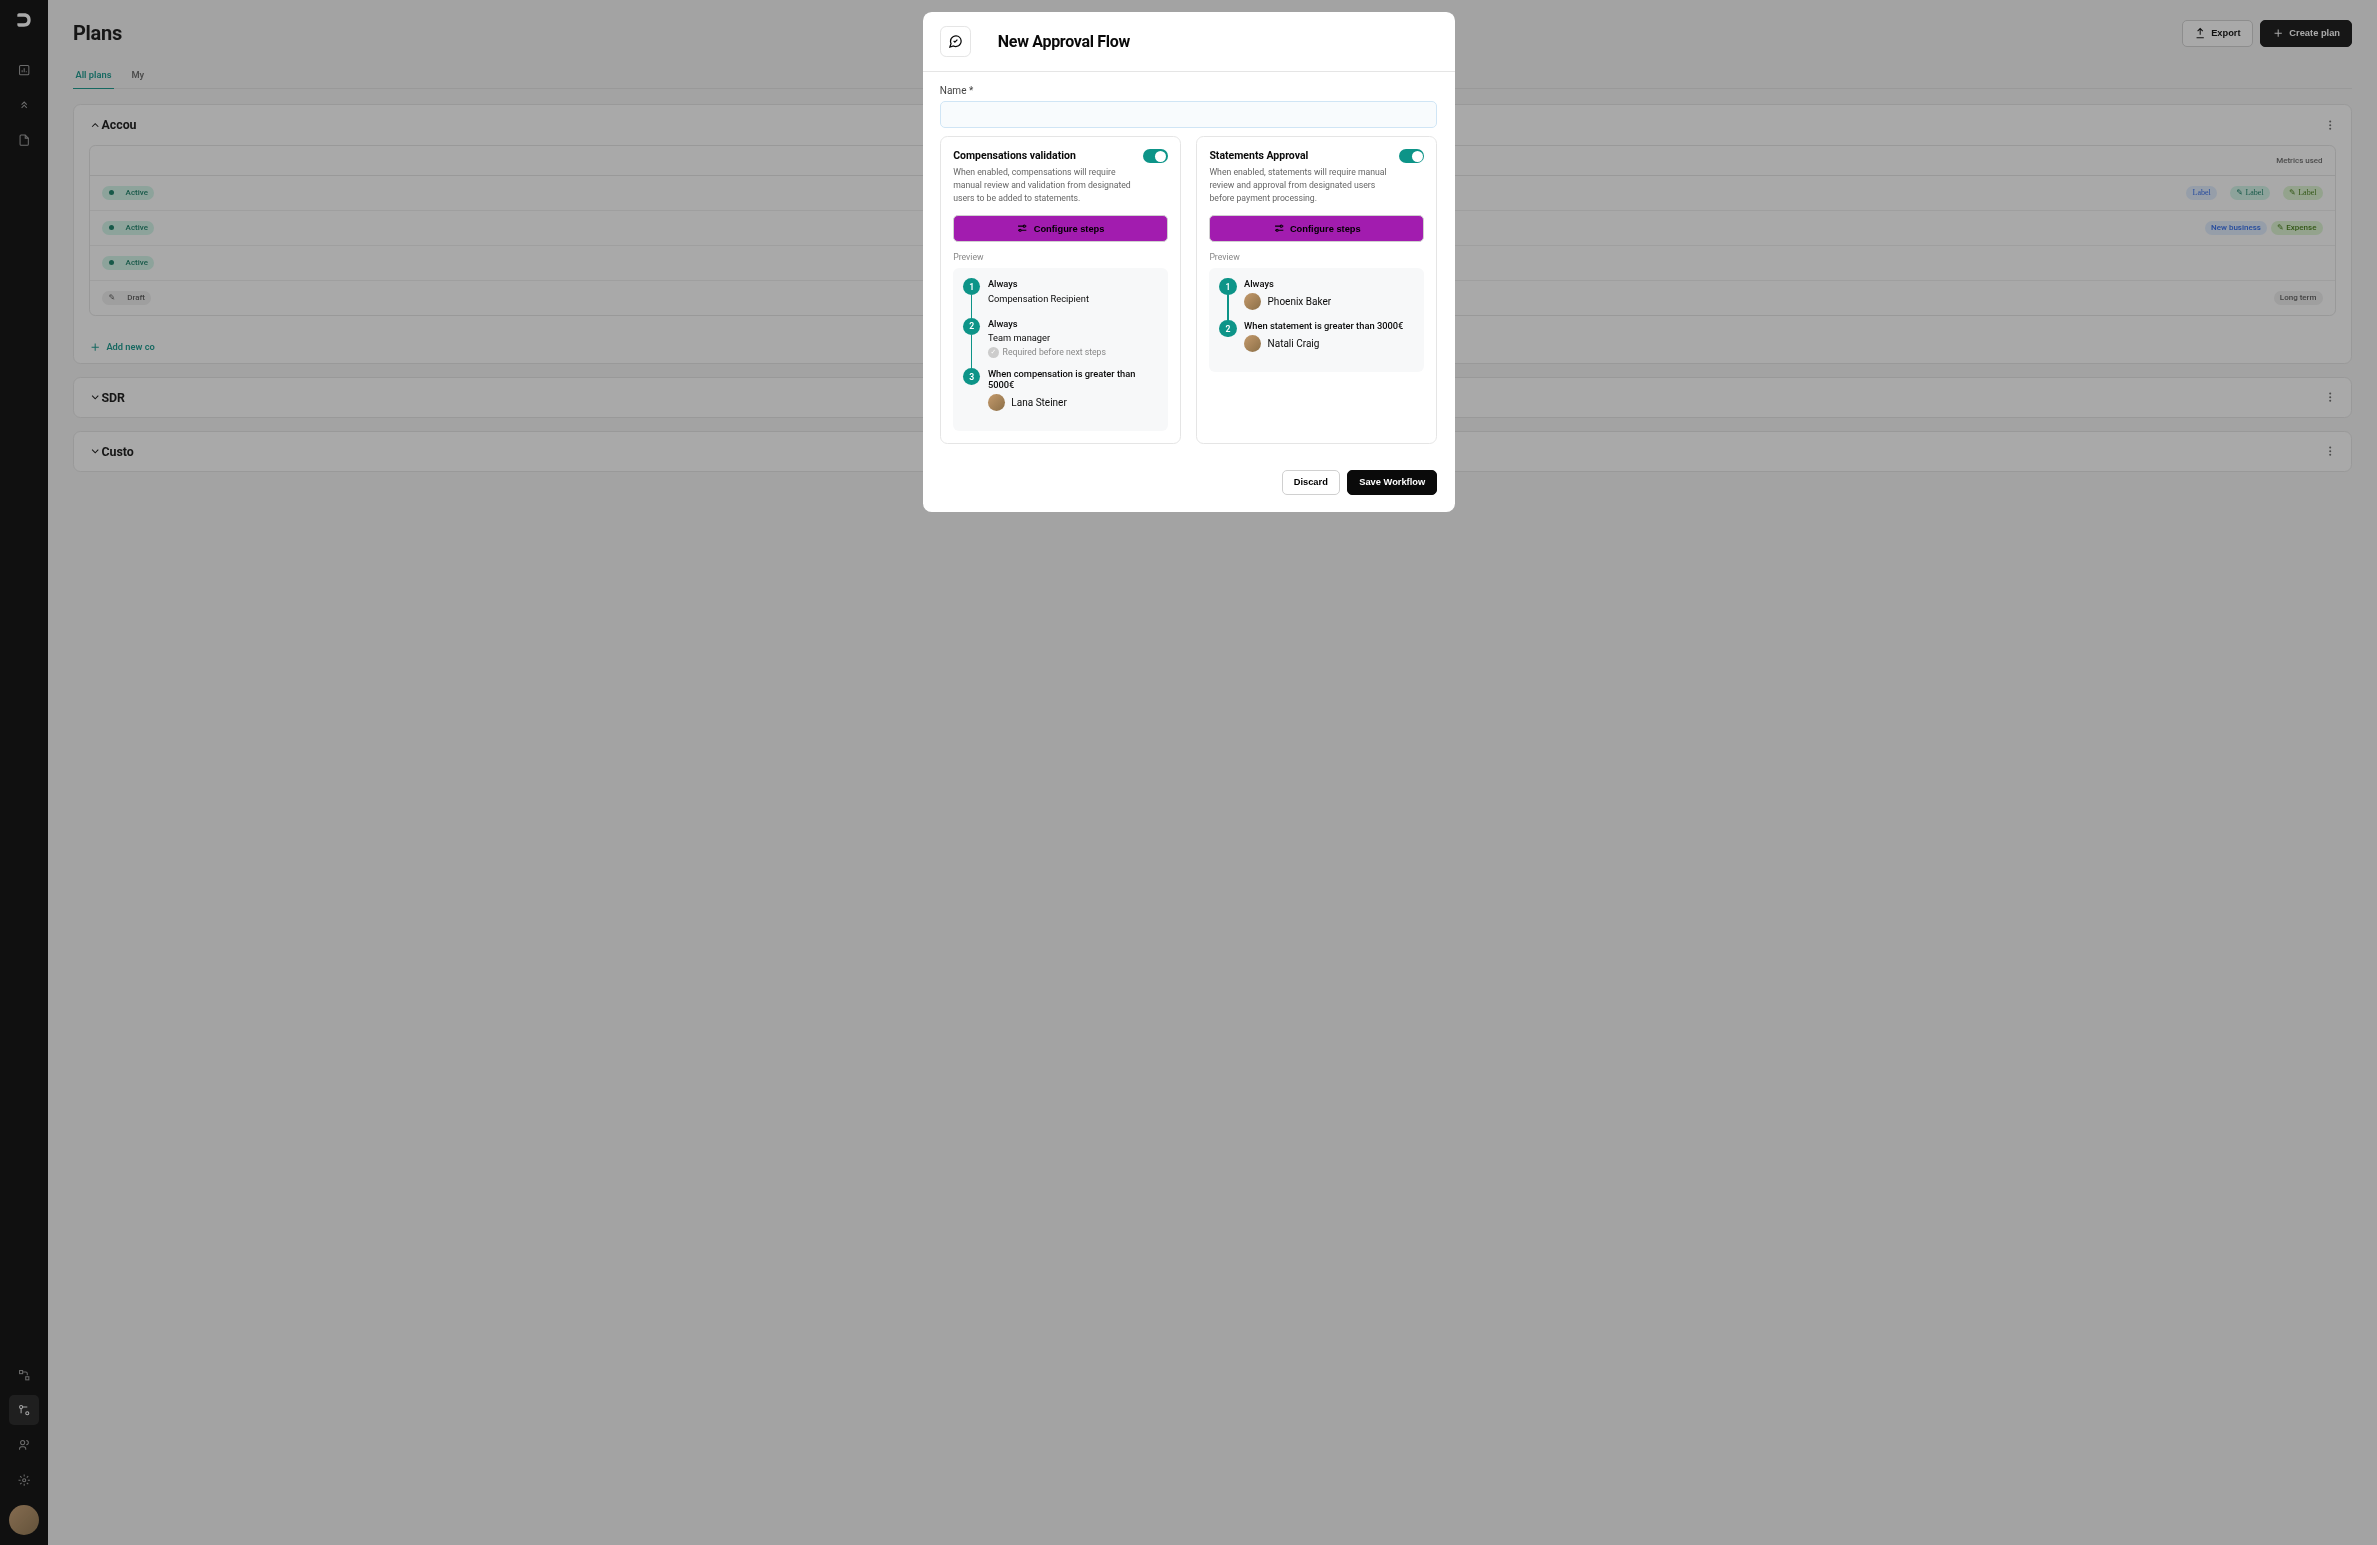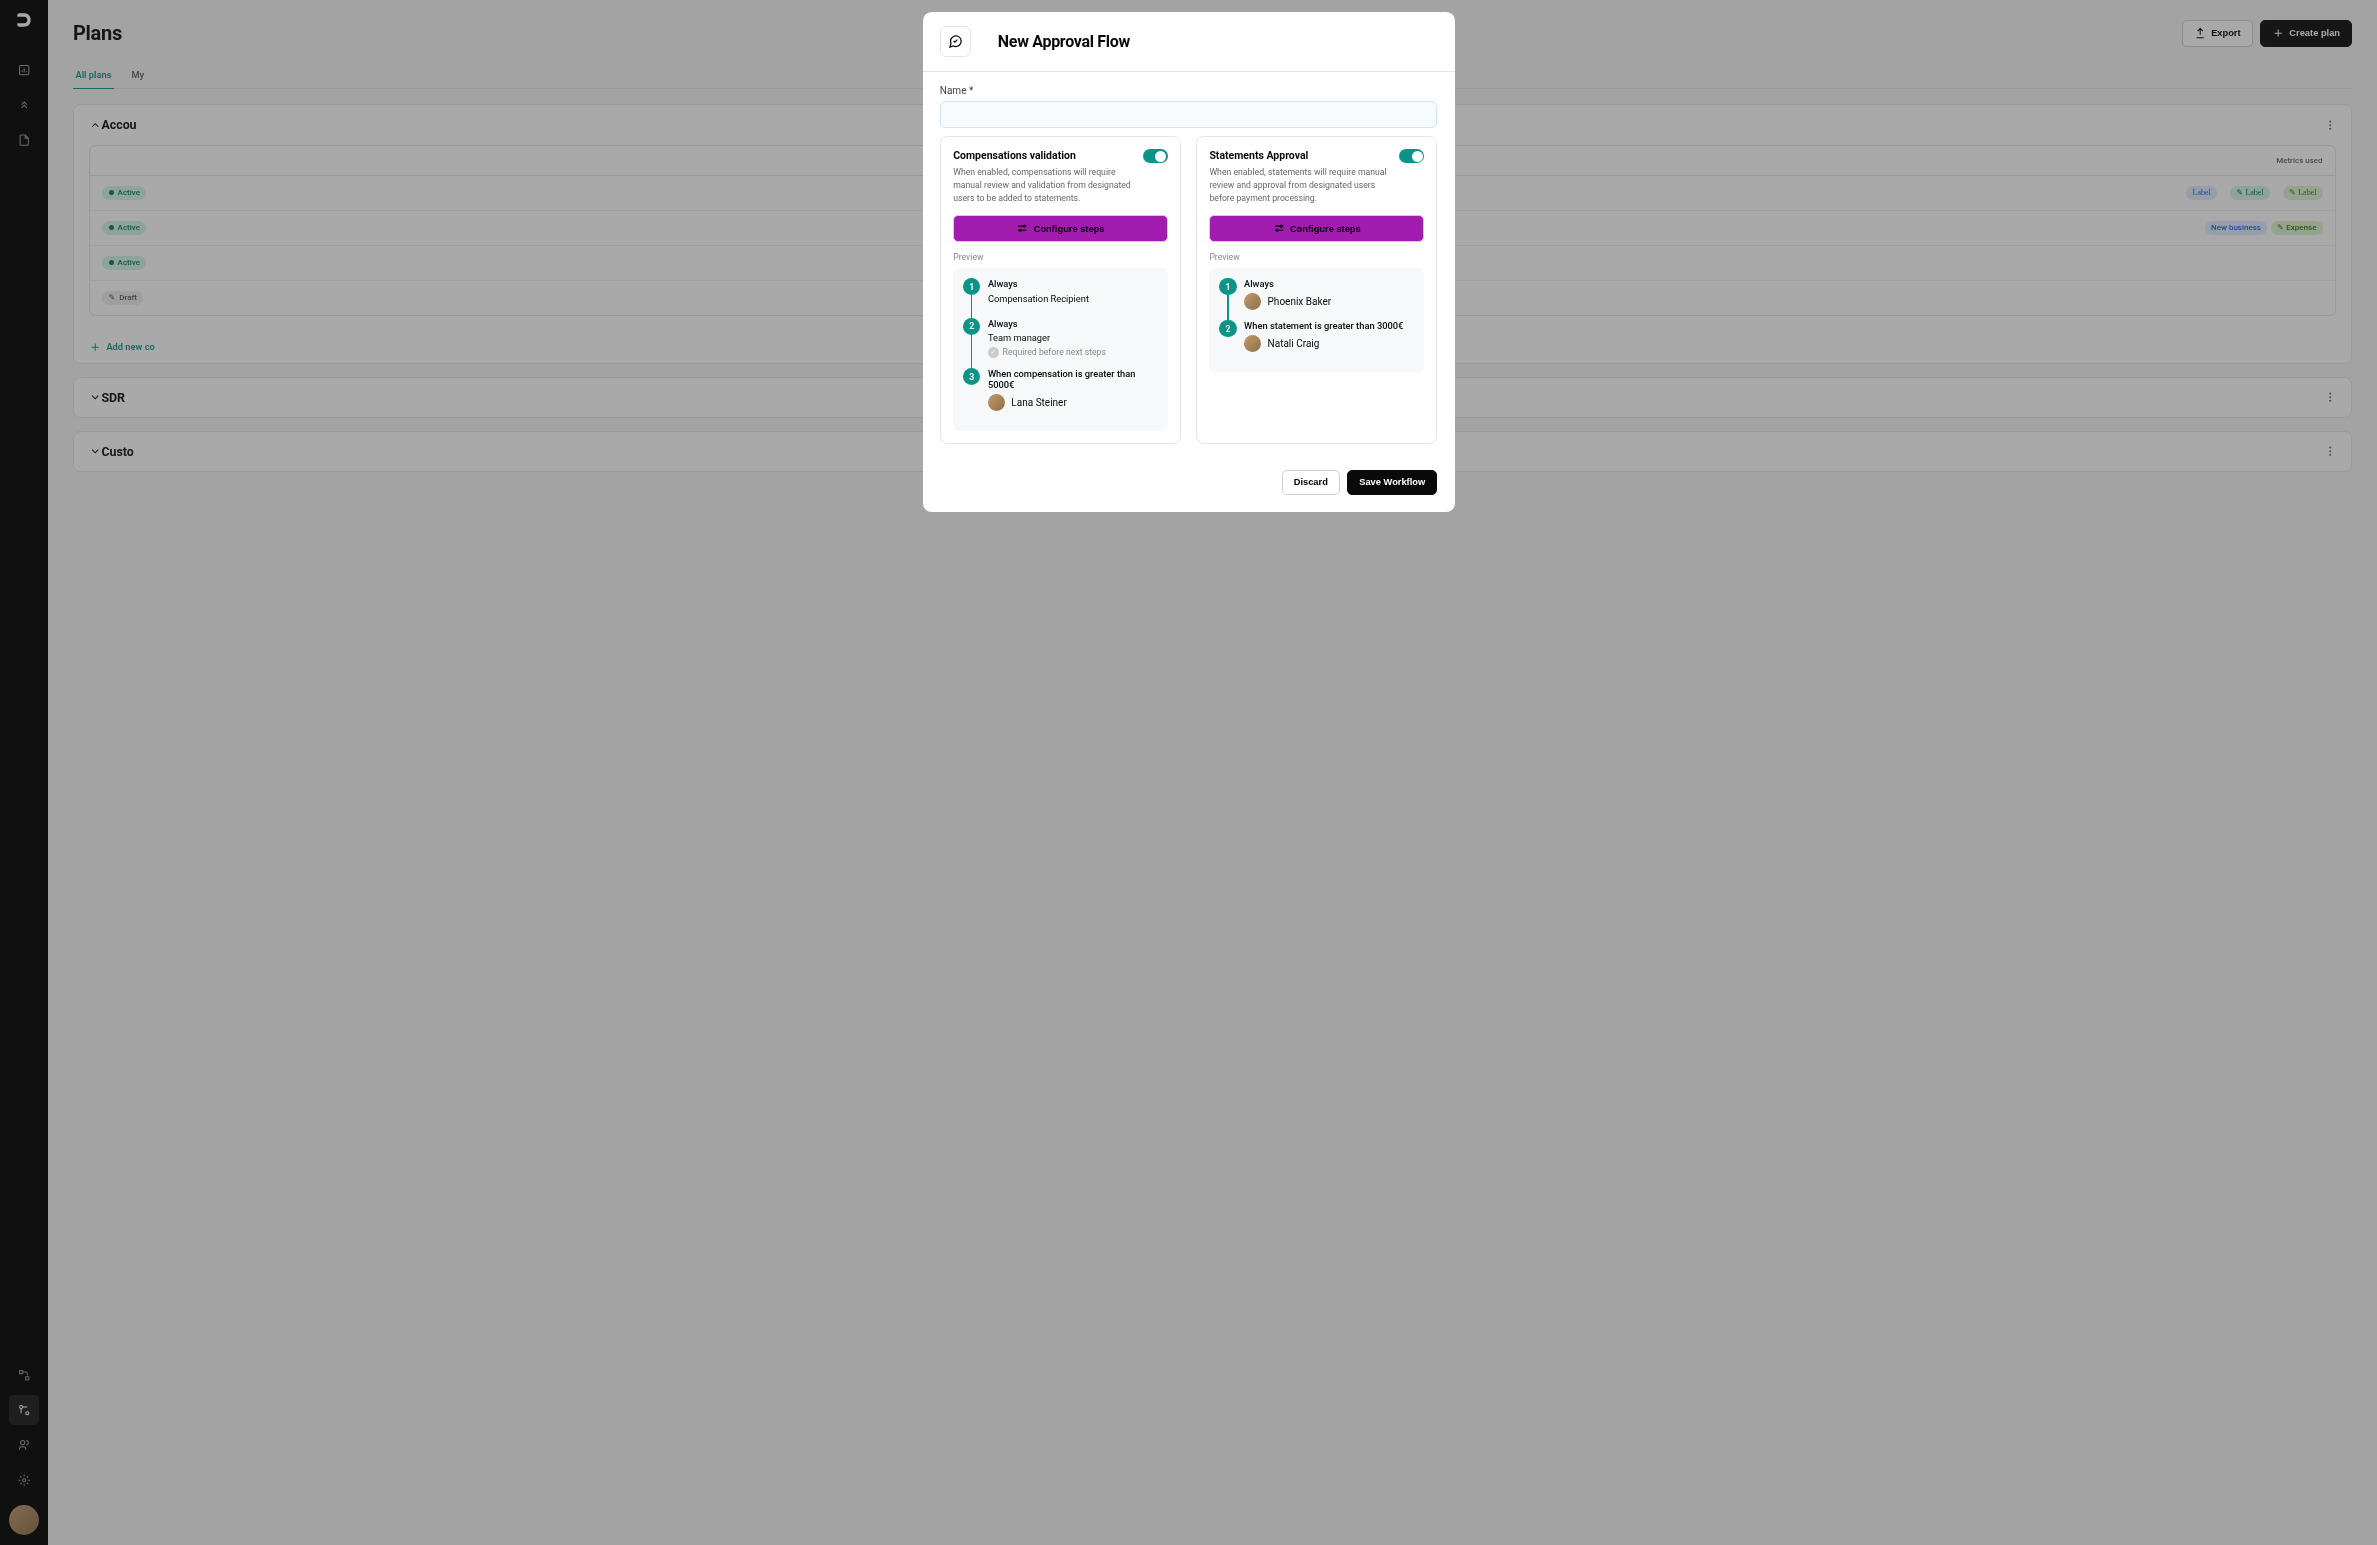--- a/index.html
+++ b/index.html
@@ -34,21 +34,21 @@
 .chevron { width: 12.4px; height: 12.4px; }
 .ellipsis { width: 12.4px; height: 12.4px; color: #666; cursor: pointer; }
 
 .table-wrap { padding: 0 15px 15px; }
 .table { width: 100%; border: 0.6px solid #e5e5e5; border-radius: 6.2px; overflow: hidden; }
 .table-header { display: flex; padding: 10px 12.4px; font-size: 8px; color: #666; font-weight: 500; border-bottom: 0.6px solid #e5e5e5; }
 .col-status { width: 124px; }
 .col-metrics { flex: 1; display: flex; justify-content: flex-end; }
 .table-row { display: flex; align-items: center; padding: 10px 12.4px; border-bottom: 0.6px solid #eee; }
 .table-row:last-child { border-bottom: none; }
-.badge { display: inline-flex; align-items: center; gap: 4px; padding: 2.5px 6.2px; border-radius: 619px; font-size: 8px; font-weight: 500; }
+.badge { display: inline-flex; align-items: center; gap: 12px; padding: 2.5px 6.2px; border-radius: 619px; font-size: 8px; font-weight: 500; }
 .badge-active { background: #d1f5e8; color: #0d7a5f; }
 .badge-draft { background: #eee; color: #555; }
 .dot { width: 5px; height: 5px; border-radius: 50%; background: currentColor; }
 .tag { display: inline-flex; align-items: center; gap: 2.5px; padding: 2.5px 6.2px; border-radius: 619px; font-size: 8px; font-weight: 500; background: #eee; color: #555; }
 .tag-blue { background: #e0edff; color: #2563eb; }
 .tag-teal { background: #d1f5e8; color: #0d7a5f; }
 .tag-green { background: #dcf5d1; color: #3d7a0d; }
 
 .add-link { display: inline-flex; align-items: center; gap: 5px; padding: 10px 15px; color: #0d9488; font-weight: 600; font-size: 9.3px; cursor: pointer; }
 
@@ -220,20 +220,25 @@
           </div>
           <div class="table-row">
             <div class="col-status"><span class="badge badge-active">
                   <span class="dot"></span>
                   <span>Active</span>
                 </span></div>
             <div class="col-metrics"></div>
           </div>
           <div class="table-row">
             <div class="col-status"><span class="badge badge-draft">✎ <span>Draft</span></span></div>
+            <div class="col-metrics" style="gap:3.7px;">
+              <span class="tag">
+                  <span>Long term</span>
+                </span>
+            </div>
           </div>
         </div>
       </div>
       <div class="add-link">
         <svg class="icon" viewBox="0 0 24 24" fill="none" stroke="currentColor" stroke-width="2">
             <path d="M12 5v14M5 12h14"></path>
           </svg>
         <span>Add new co</span>
       </div>
     </div>

